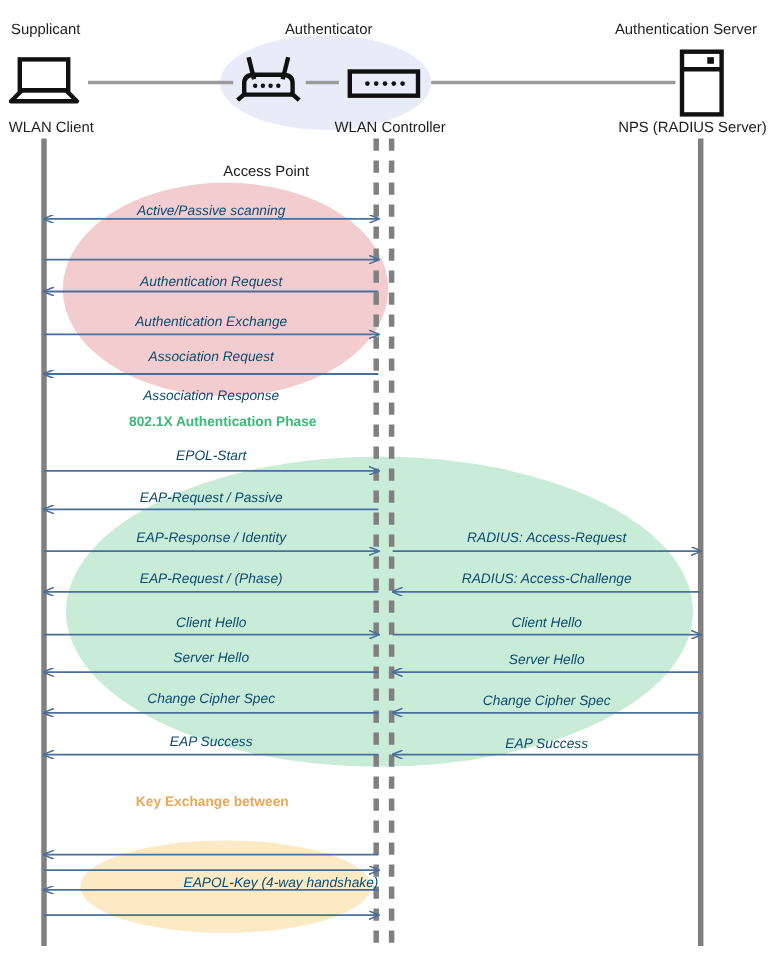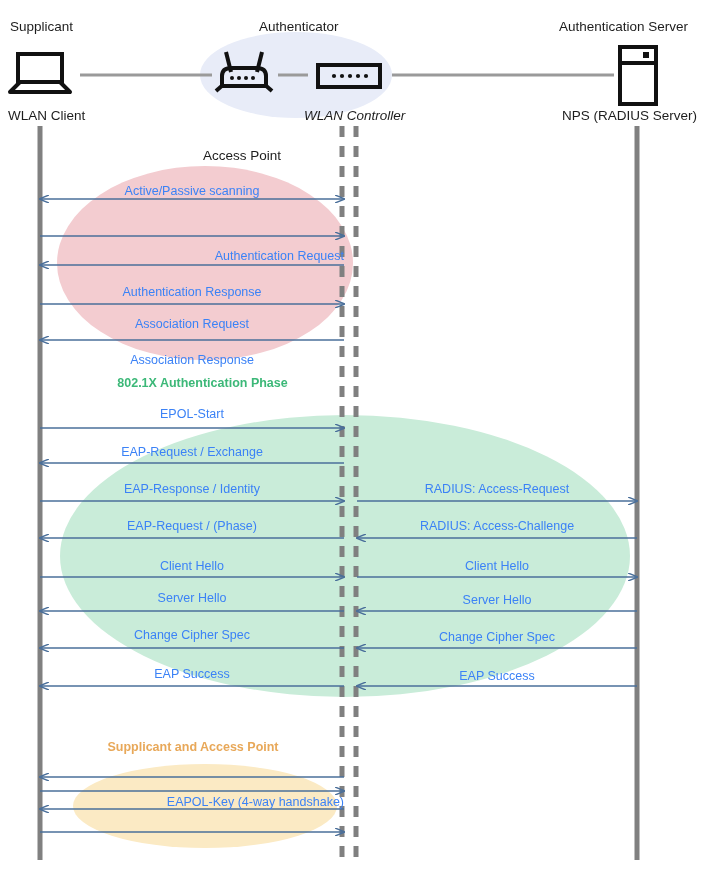--- a/index.html
+++ b/index.html
@@ -3,21 +3,21 @@
 <meta charset="utf-8">
 <style>
   html,body{margin:0;padding:0;background:#ffffff;}
   body{width:713px;height:875px;position:relative;overflow:hidden;
        font-family:"Liberation Sans","DejaVu Sans",sans-serif;color:#1a1a1a;}
   #stage{position:absolute;left:0;top:0;width:713px;height:875px;}
   svg.layer{position:absolute;left:0;top:0;width:713px;height:875px;}
   .hdr{position:absolute;font-size:13.5px;color:#1d1d1d;white-space:nowrap;text-align:center;}
   .node-label{position:absolute;font-size:13.5px;color:#1d1d1d;white-space:nowrap;}
   .phase{position:absolute;font-size:12.5px;font-weight:600;white-space:nowrap;text-align:center;}
-  .msg{position:absolute;font-size:12.5px;color:#3b82f6;white-space:nowrap;text-align:center;}
+  .msg{position:absolute;font-size:12.5px;color:#0c4a6e;white-space:nowrap;text-align:center;font-style:italic;}
 </style>
 </head>
 <body>
 
 <div id="stage">
 
   <svg class="layer" viewBox="0 0 713 875">
     <defs>
       <marker id="ah-r" markerWidth="10" markerHeight="8" refX="9" refY="4" orient="auto" markerUnits="userSpaceOnUse">
         <path d="M0,0 L10,4 L0,8" fill="none" stroke="#4a6f9a" stroke-width="1.4"></path>
@@ -104,34 +104,34 @@
         <line x1="40" x2="344" y1="832" y2="832" stroke="#4a6f9a" stroke-width="1.6" marker-end="url(#ah-r)"></line>
       </g>
   </svg>
 
   <div class="hdr" style="left:10px;top:19px;">Supplicant</div>
   <div class="hdr" style="left:259px;top:19px;">Authenticator</div>
   <div class="hdr" style="left:559px;top:19px;">Authentication Server</div>
 
   <div class="node-label" style="left:8px;top:108px;">WLAN Client</div>
   <div class="node-label" style="left:203px;top:108px;margin-top:40px;">Access Point</div>
-  <div class="node-label" style="left:304px;top:108px;font-style:italic;">WLAN Controller</div>
+  <div class="node-label" style="left:304px;top:108px;">WLAN Controller</div>
   <div class="node-label" style="left:562px;top:108px;">NPS (RADIUS Server)</div>
 
   <div class="phase" style="left:95px;top:376px;width:215px;color:#3cb878;">802.1X Authentication Phase</div>
-  <div class="phase" style="left:85px;top:740px;width:216px;color:#e8a859;">Supplicant and Access Point</div>
+  <div class="phase" style="left:85px;top:722px;width:216px;color:#e8a859;">Key Exchange between</div>
 
   <div id="msg-labels">
       <div class="msg" style="left: 40px; width: 304px; top: 184px;">Active/Passive scanning</div>
-      <div class="msg" style="left: 40px; width: 304px; top: 249px; text-align: right;">Authentication Request</div>
-      <div class="msg" style="left: 40px; width: 304px; top: 285px;">Authentication Response</div>
+      <div class="msg" style="left: 40px; width: 304px; top: 249px;">Authentication Request</div>
+      <div class="msg" style="left: 40px; width: 304px; top: 285px;">Authentication Exchange</div>
       <div class="msg" style="left: 40px; width: 304px; top: 317px;">Association Request</div>
       <div class="msg" style="left: 40px; width: 304px; top: 353px;">Association Response</div>
       <div class="msg" style="left: 40px; width: 304px; top: 407px;">EPOL-Start</div>
-      <div class="msg" style="left: 40px; width: 304px; top: 445px;">EAP-Request / Exchange</div>
+      <div class="msg" style="left: 40px; width: 304px; top: 445px;">EAP-Request / Passive</div>
       <div class="msg" style="left: 40px; width: 304px; top: 482px;">EAP-Response / Identity</div>
       <div class="msg" style="left: 40px; width: 304px; top: 519px;">EAP-Request / (Phase)</div>
       <div class="msg" style="left: 40px; width: 304px; top: 559px;">Client Hello</div>
       <div class="msg" style="left: 40px; width: 304px; top: 591px;">Server Hello</div>
       <div class="msg" style="left: 40px; width: 304px; top: 628px;">Change Cipher Spec</div>
       <div class="msg" style="left: 40px; width: 304px; top: 667px;">EAP Success</div>
       <div class="msg" style="left: 357px; width: 280px; top: 482px;">RADIUS: Access-Request</div>
       <div class="msg" style="left: 357px; width: 280px; top: 519px;">RADIUS: Access-Challenge</div>
       <div class="msg" style="left: 357px; width: 280px; top: 559px;">Client Hello</div>
       <div class="msg" style="left: 357px; width: 280px; top: 593px;">Server Hello</div>

